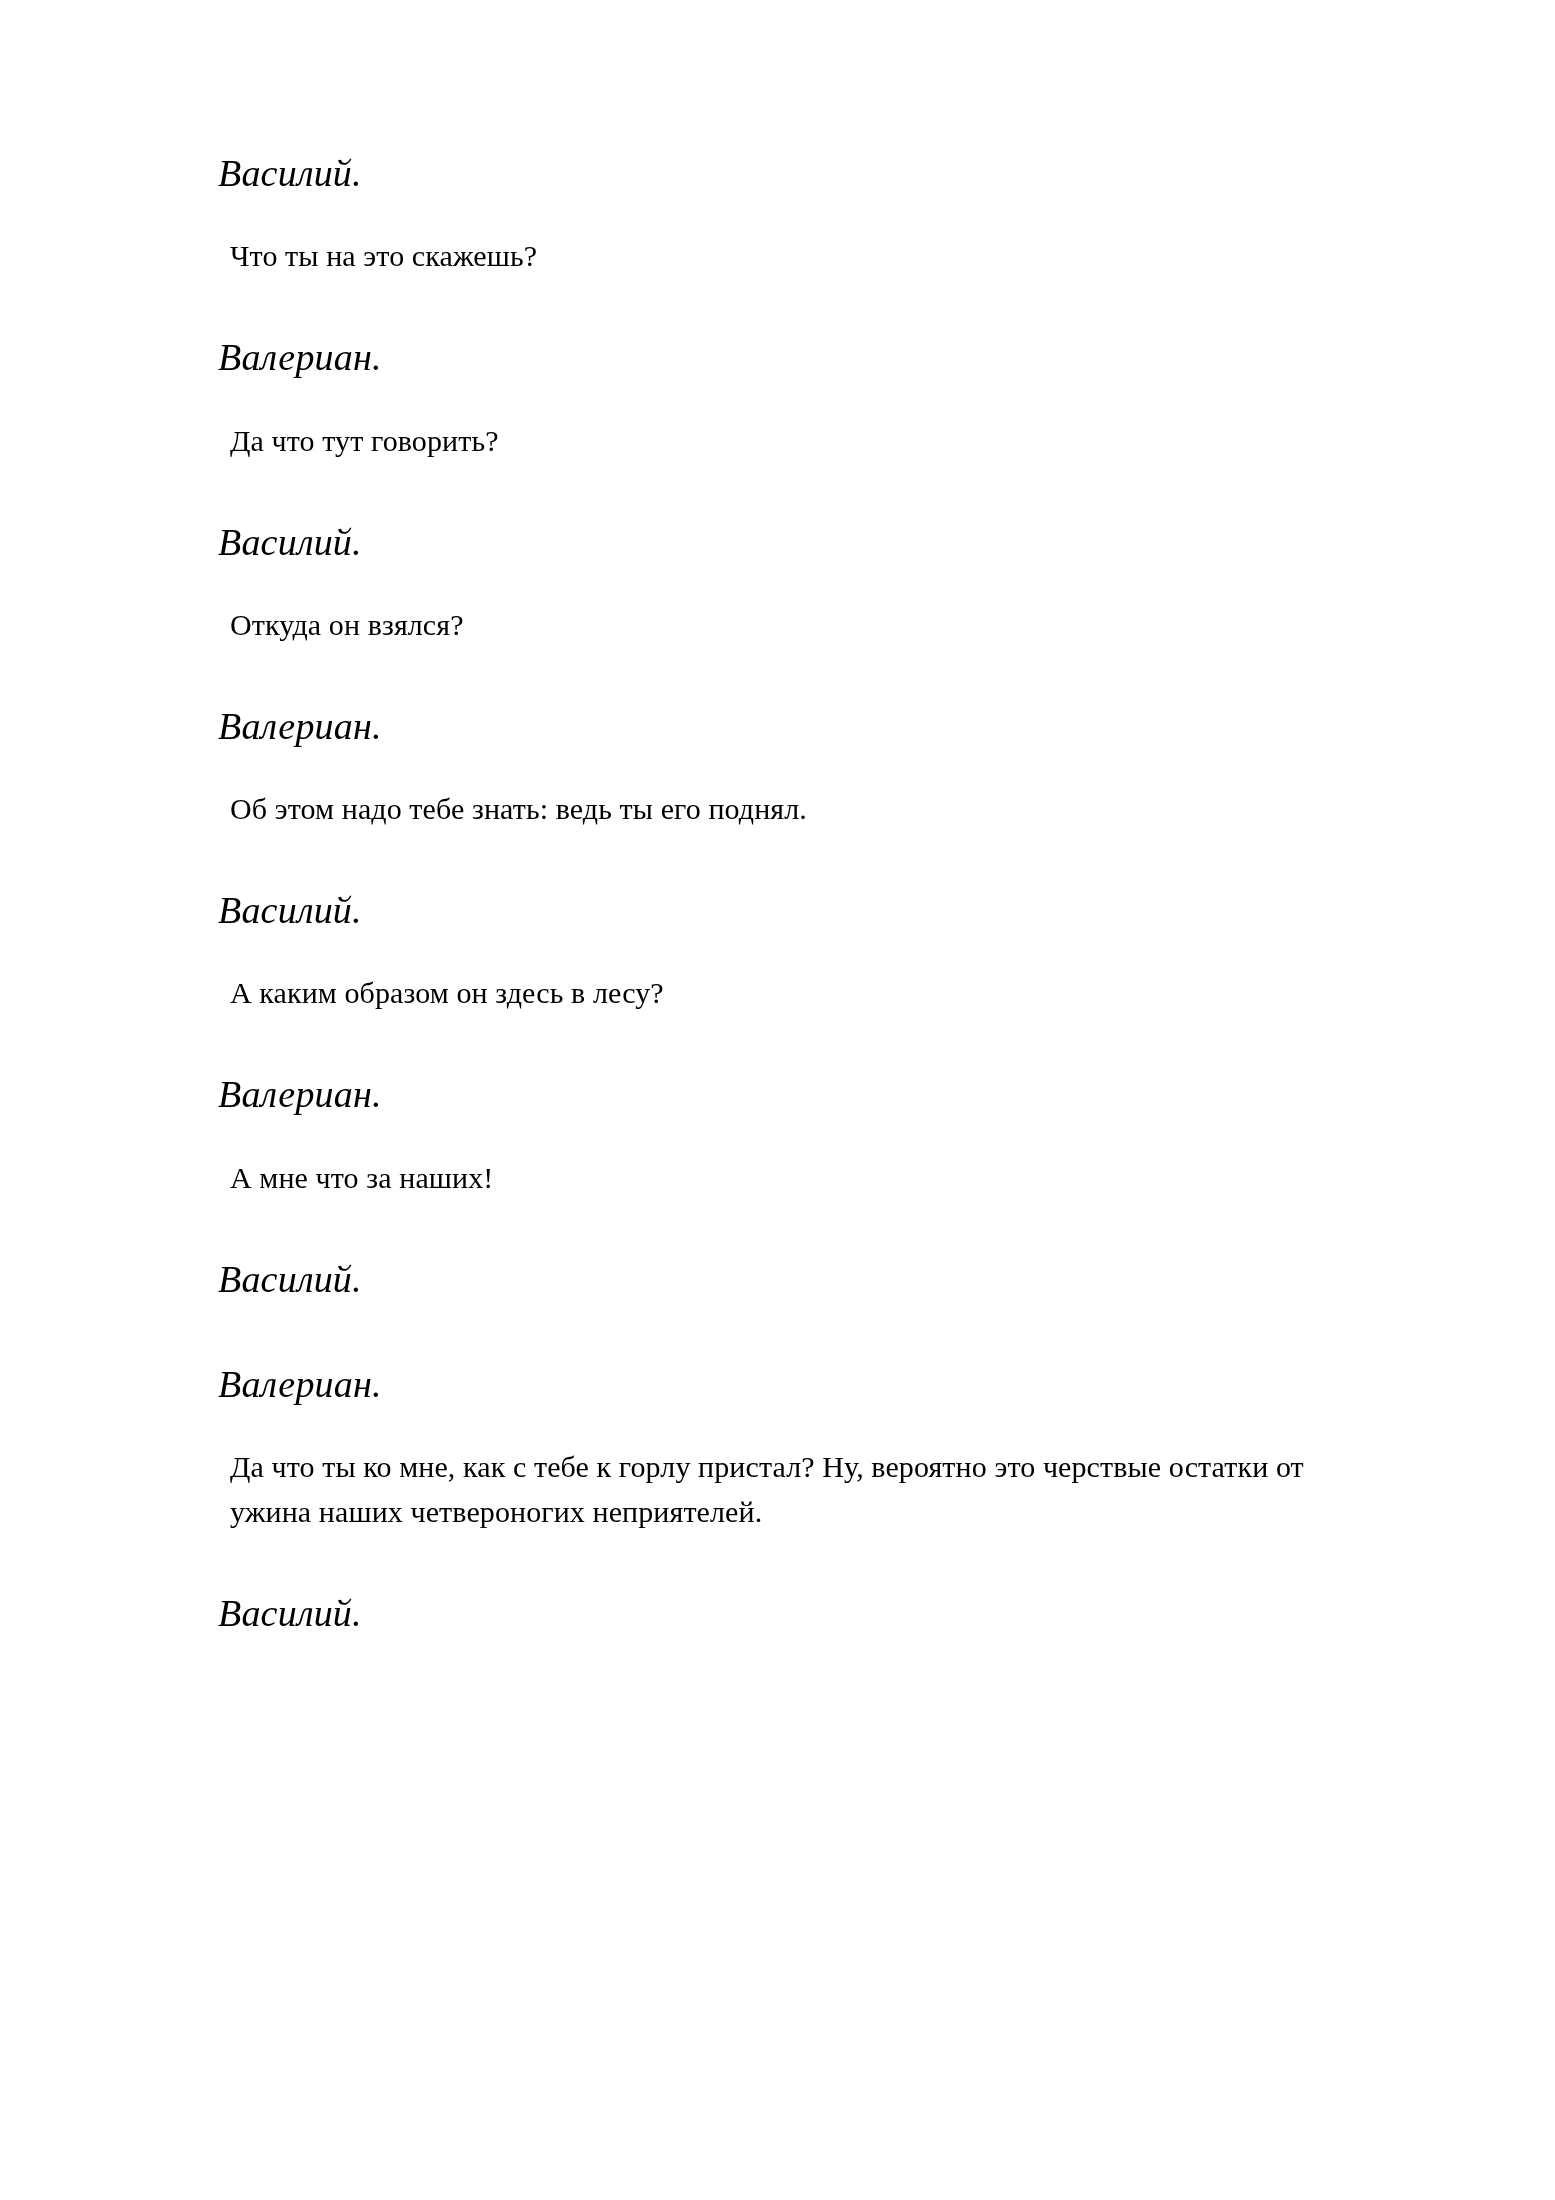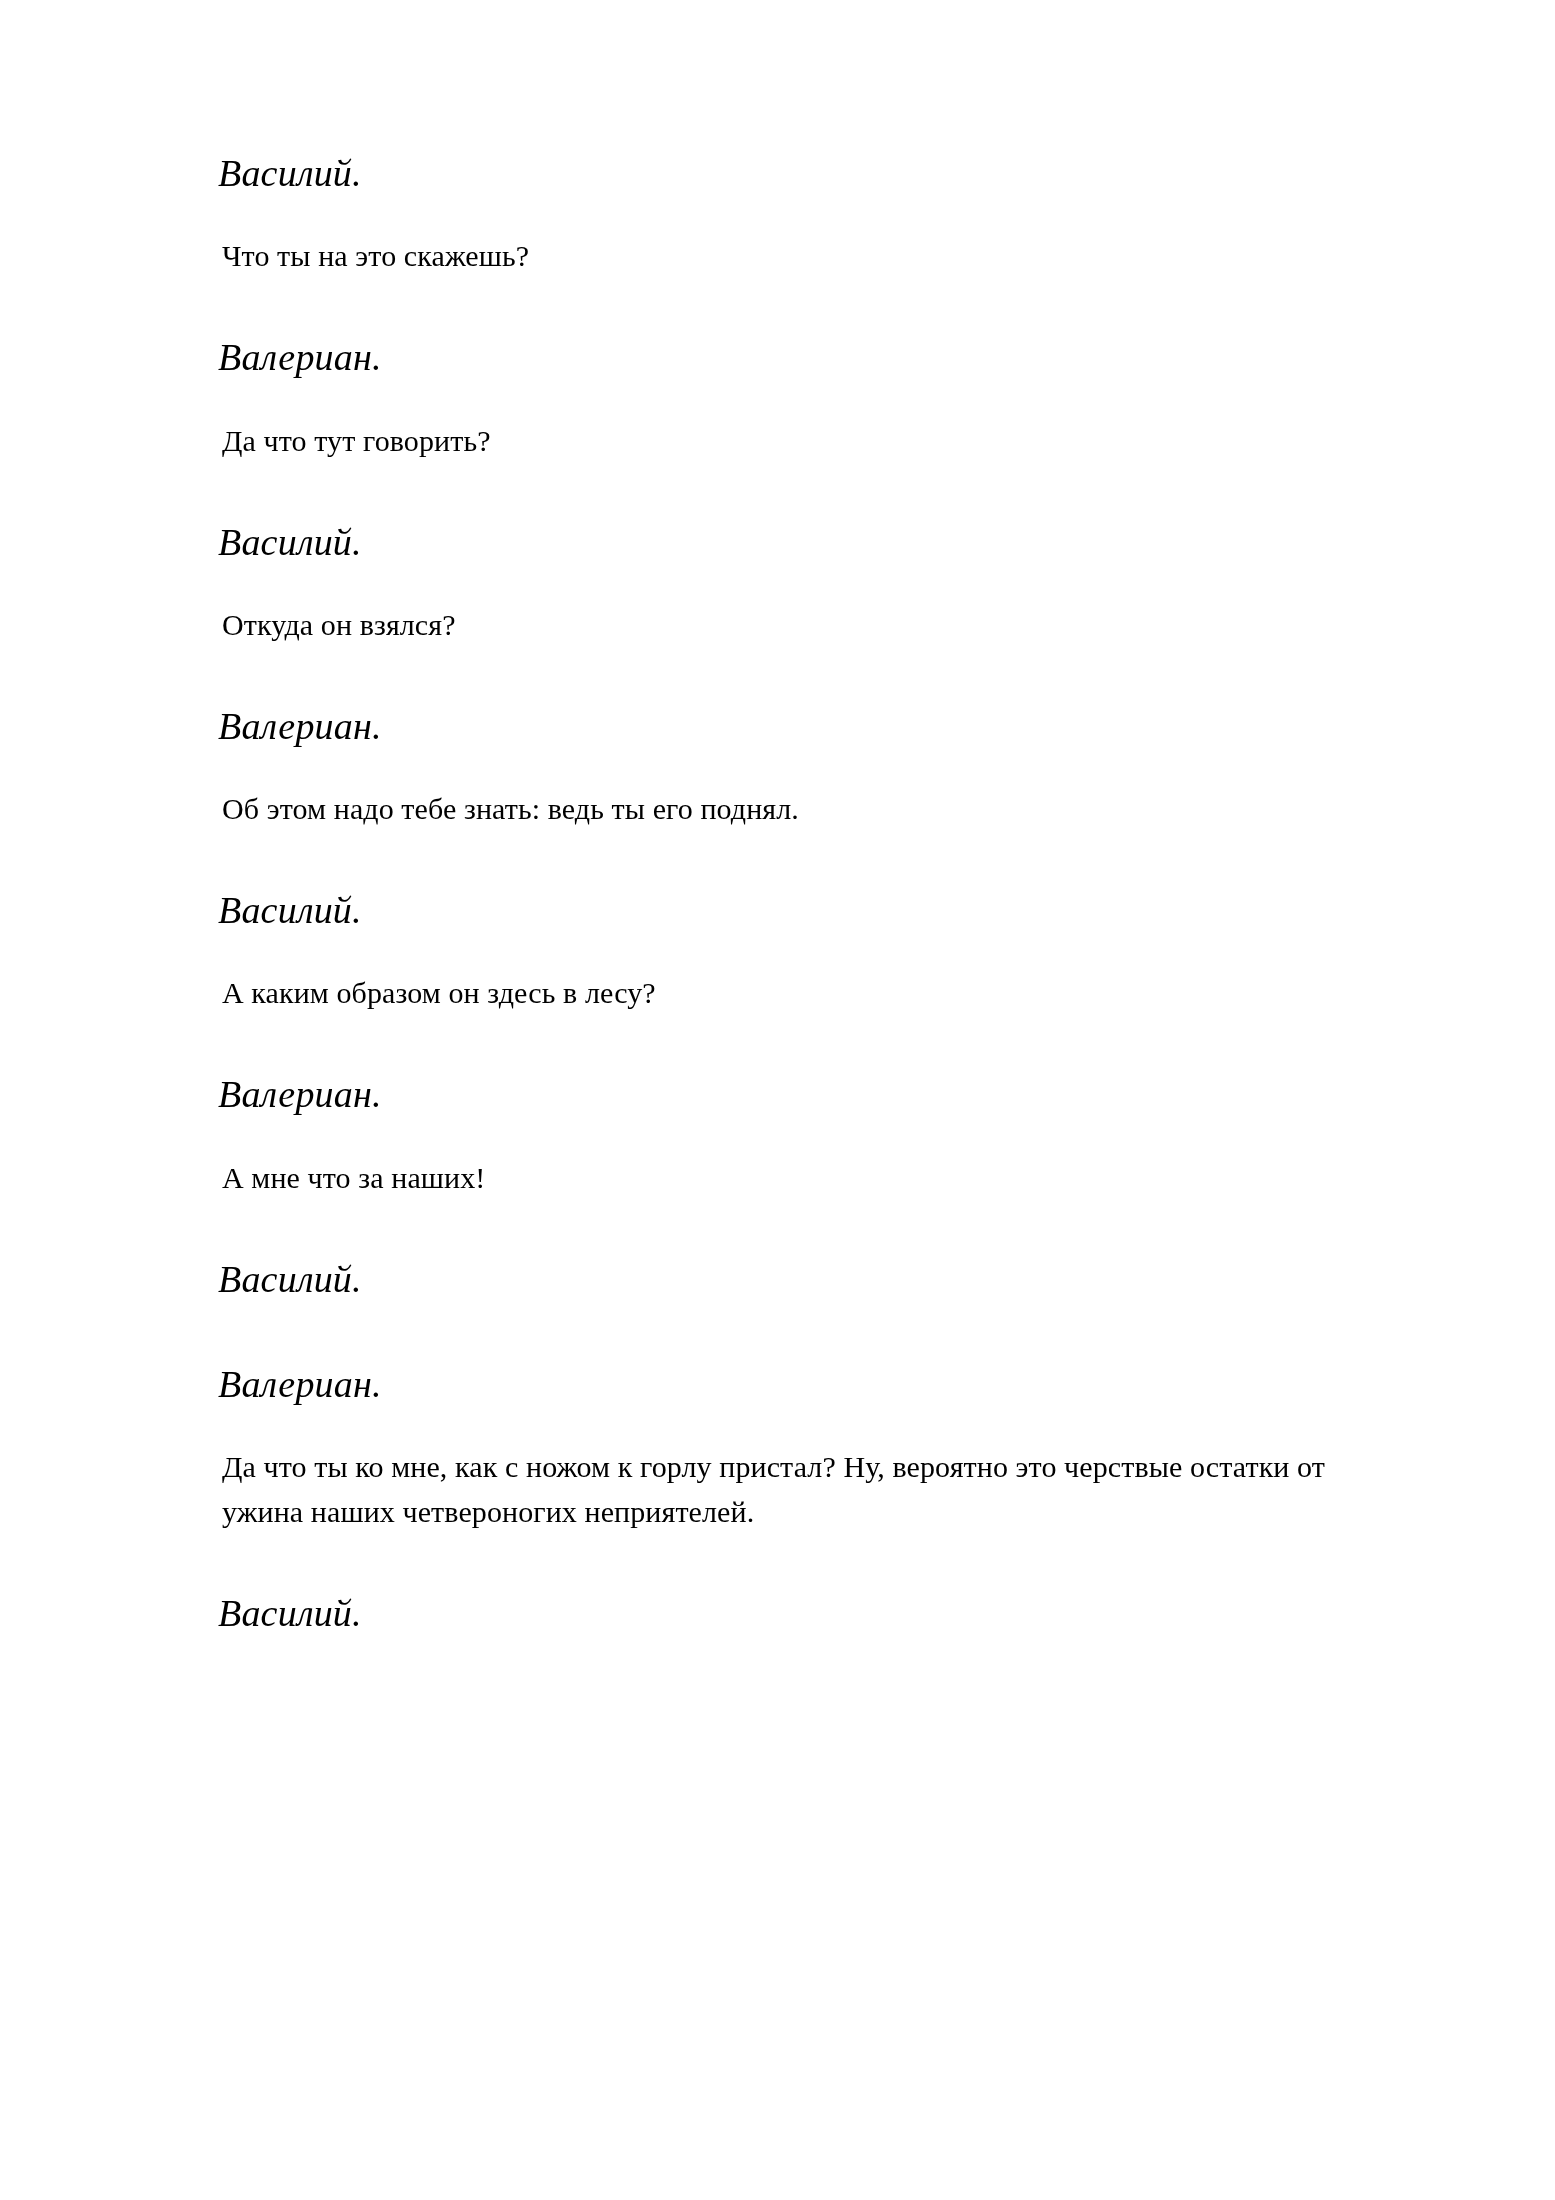--- a/index.html
+++ b/index.html
@@ -26,21 +26,21 @@
   .speaker {
     font-style: italic;
     font-size: 38px;
     line-height: 1.35;
     margin: 0 0 34px 0;
     letter-spacing: 0.2px;
   }
   .line {
     font-size: 30px;
     line-height: 1.5;
-    margin: 4px;
+    margin: 12px;
     letter-spacing: 0.1px;
     text-align: left;
   }
   .block.last {
     margin-bottom: 0;
   }
 </style>
 </head>
 <body>
 
@@ -75,20 +75,20 @@
     <p class="speaker">Валериан.</p>
     <p class="line">А мне что за наших!</p>
   </div>
 
   <div class="block">
     <p class="speaker">Василий.</p>
   </div>
 
   <div class="block">
     <p class="speaker">Валериан.</p>
-    <p class="line">Да что ты ко мне, как с ножом к горлу пристал? Ну, вероятно это черствые остатки от ужина наших четвероногих неприятелей.</p>
+    <p class="line">Да что ты ко мне, как с тебе к горлу пристал? Ну, вероятно это черствые остатки от ужина наших четвероногих неприятелей.</p>
   </div>
 
   <div class="block last">
     <p class="speaker">Василий.</p>
   </div>
 
 </div>
 
 </body></html>

